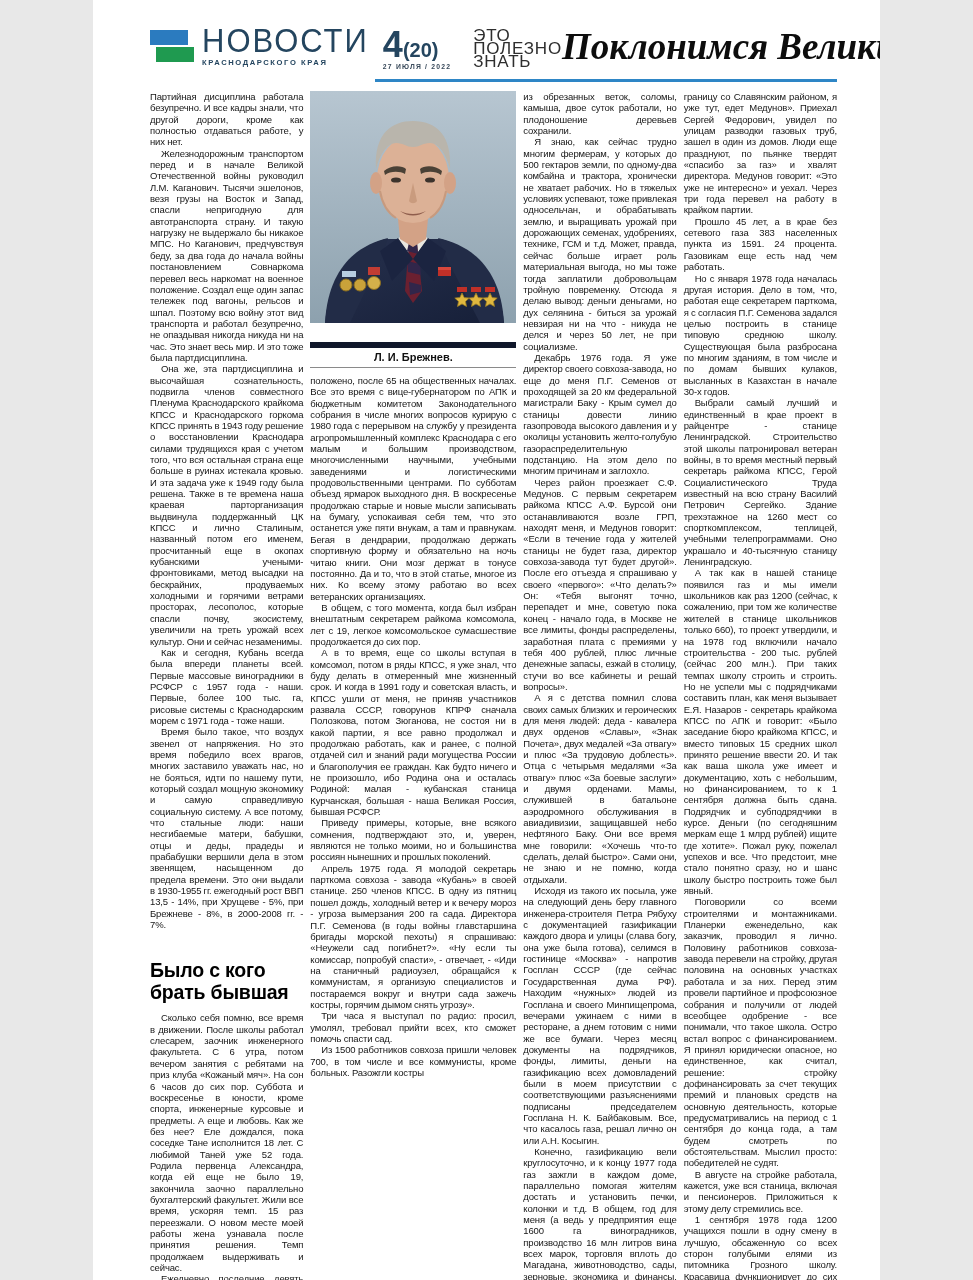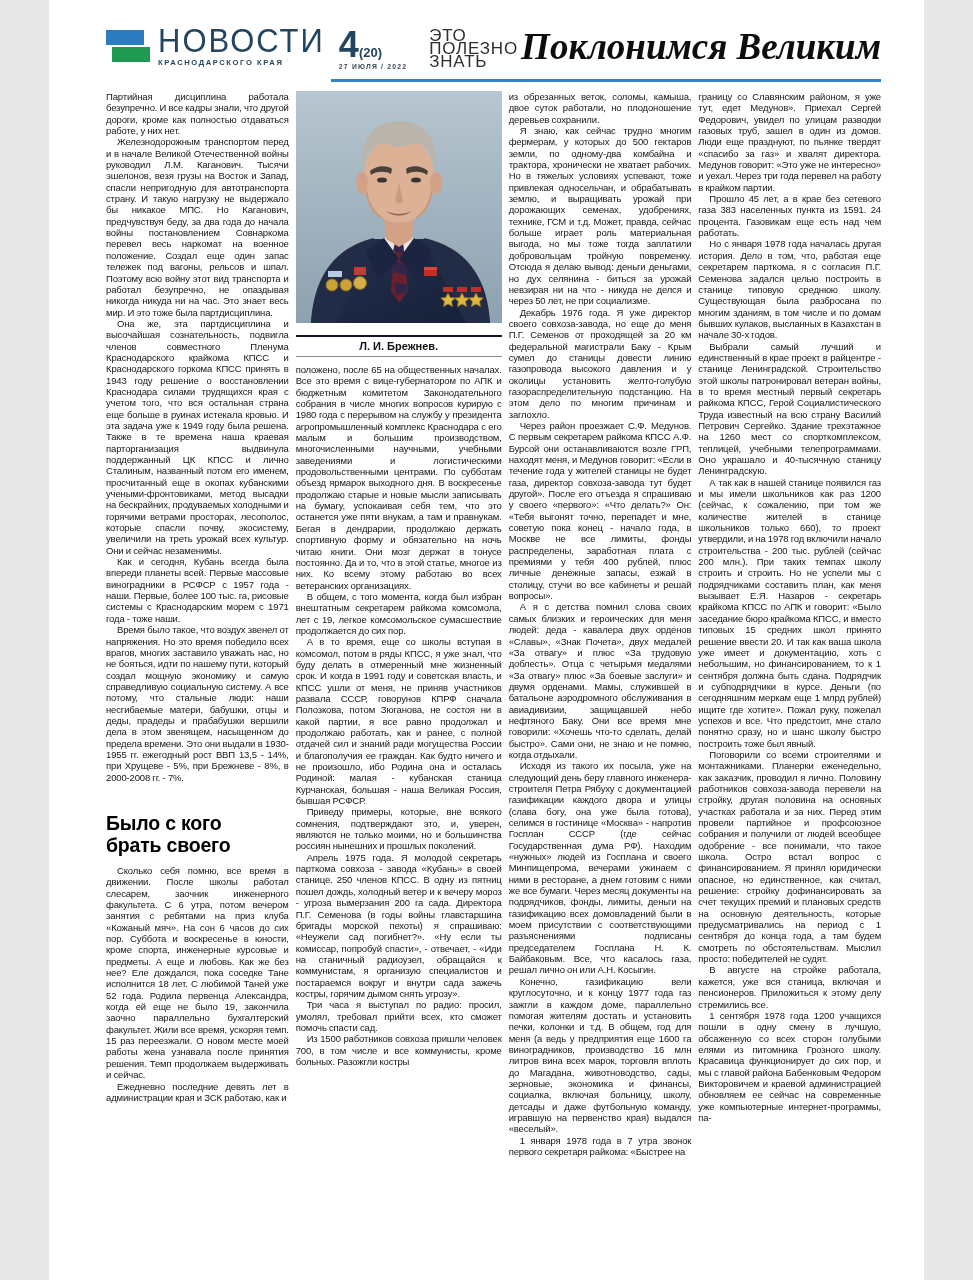--- a/index.html
+++ b/index.html
@@ -1,34 +1,34 @@
 <!DOCTYPE html>
 <html lang="ru"><head>
 <meta charset="utf-8">
 <style>
   * { margin:0; padding:0; box-sizing:border-box; }
   html,body { background:#e8e8e8; }
   body { font-family:"Liberation Sans", sans-serif; }
   .page {
-    position:relative; width:875px; height:1280px; margin:0 auto;
+    position:relative; width:787px; height:1280px; margin:0 auto;
     background:#ffffff; padding:26px 43px 18px 57px; overflow:hidden;
   }
   
   .masthead { position:relative; height:56px; display:flex; align-items:flex-start; }
   .brand { display:flex; align-items:flex-start; }
   .logo-mark { position:relative; width:46px; height:36px; margin-top:4px; }
   .logo-sq { position:absolute; width:38px; height:15px; }
   .logo-sq.blue { left:0; top:0; background:#2b7bbf; }
   .logo-sq.green { left:6px; top:17px; background:#1f9a50; }
   .brand-text { margin-left:6px; color:#24455f; }
   .brand-title { font-size:31px; line-height:30px; font-weight:400; letter-spacing:2px; transform:scaleY(1.05); transform-origin:top left; }
   .brand-sub { font-size:7.6px; font-weight:bold; letter-spacing:1.6px; margin-top:2px; }
   .pageno { margin-left:14px; margin-top:2px; color:#24455f; white-space:nowrap; }
   .pageno .num { font-size:36px; line-height:34px; font-weight:600; }
-  .pageno .issue { font-size:13px; font-weight:600; }
+  .pageno .issue { font-size:20px; font-weight:600; }
   .pageno .date { font-size:6.8px; font-weight:bold; letter-spacing:1.2px; text-transform:uppercase; margin-top:1px; color:#38495a; }
   .rubric { margin-left:22px; margin-top:3px; font-size:17px; line-height:13px; font-weight:500; letter-spacing:0.8px; color:#2e2e2e; }
   .article-title {
     margin-left:auto; align-self:flex-end;
     font-family:"Liberation Serif", serif; font-style:italic; font-weight:bold;
     font-size:37px; line-height:38px; color:#0d0d0d; padding-bottom:16px; white-space:nowrap;
   }
   .title-rule { position:absolute; left:225px; right:0; bottom:0; height:3px; background:#2e86c6; }
   
   .columns { display:flex; gap:7px; margin-top:9px; }
@@ -36,22 +36,22 @@
   .para {
     font-size:9.5px; line-height:11.35px; text-align:justify; color:#161616;
     text-indent:11px; letter-spacing:-0.15px; word-spacing:-0.2px; hyphens:auto;
   }
   .para.flush { text-indent:0; }
   .subhead { font-size:19.5px; line-height:22px; font-weight:bold; color:#000; margin:29px 0 9px 0; letter-spacing:-0.2px; }
   
   figure { margin:0 0 7px 0; }
   .photo-frame { width:206px; height:232px; display:block; }
   .caption-bar {
-    border-top:2px solid #0f172a; border-bottom:1px solid #8a8a8a;
-    margin-top:12px; padding:3px 0 4px 0; text-align:center;
+    border-top:6px solid #0f172a; border-bottom:1px solid #8a8a8a;
+    margin-top:19px; padding:3px 0 4px 0; text-align:center;
   }
   .caption-bar figcaption { font-size:11px; font-weight:bold; color:#111; }
 </style>
 </head>
 <body>
 
 <div class="page">
 
   <header class="masthead">
     <div class="brand">
@@ -81,21 +81,21 @@
     <section class="col">
       <div>
           <p class="para flush" lang="ru">Партийная дисциплина работала безупречно. И все кадры знали, что другой дороги, кроме как полностью отдаваться работе, у них нет.</p>
           <p class="para" lang="ru">Железнодорожным транспортом перед и в начале Великой Отечественной войны руководил Л.М. Каганович. Тысячи эшелонов, везя грузы на Восток и Запад, спасли непригодную для автотранспорта страну. И такую нагрузку не выдержало бы никакое МПС. Но Каганович, предчувствуя беду, за два года до начала войны постановлением Совнаркома перевел весь наркомат на военное положение. Создал еще один запас тележек под вагоны, рельсов и шпал. Поэтому всю войну этот вид транспорта и работал безупречно, не опаздывая никогда никуда ни на час. Это знает весь мир. И это тоже была партдисциплина.</p>
           <p class="para" lang="ru">Она же, эта партдисциплина и высочайшая сознательность, подвигла членов совместного Пленума Краснодарского крайкома КПСС и Краснодарского горкома КПСС принять в 1943 году решение о восстановлении Краснодара силами трудящихся края с учетом того, что вся остальная страна еще больше в руинах истекала кровью. И эта задача уже к 1949 году была решена. Также в те времена наша краевая парторганизация выдвинула поддержанный ЦК КПСС и лично Сталиным, названный потом его именем, просчитанный еще в окопах кубанскими учеными-фронтовиками, метод высадки на бескрайних, продуваемых холодными и горячими ветрами просторах, лесополос, которые спасли почву, экосистему, увеличили на треть урожай всех культур. Они и сейчас незаменимы.</p>
           <p class="para" lang="ru">Как и сегодня, Кубань всегда была впереди планеты всей. Первые массовые виноградники в РСФСР с 1957 года - наши. Первые, более 100 тыс. га, рисовые системы с Краснодарским морем с 1971 года - тоже наши.</p>
           <p class="para" lang="ru">Время было такое, что воздух звенел от напряжения. Но это время победило всех врагов, многих заставило уважать нас, но не бояться, идти по нашему пути, который создал мощную экономику и самую справедливую социальную систему. А все потому, что стальные люди: наши несгибаемые матери, бабушки, отцы и деды, прадеды и прабабушки вершили дела в этом звенящем, насыщенном до предела времени. Это они выдали в 1930-1955 гг. ежегодный рост ВВП 13,5 - 14%, при Хрущеве - 5%, при Брежневе - 8%, в 2000-2008 гг. - 7%.</p>
         </div>
       <h2 class="subhead">
         <span>Было с кого</span><br>
-        <span>брать своего</span>
+        <span>брать бывшая</span>
       </h2>
       <div>
           <p class="para" lang="ru">Сколько себя помню, все время в движении. После школы работал слесарем, заочник инженерного факультета. С 6 утра, потом вечером занятия с ребятами на приз клуба «Кожаный мяч». На сон 6 часов до сих пор. Суббота и воскресенье в юности, кроме спорта, инженерные курсовые и предметы. А еще и любовь. Как же без нее? Еле дождался, пока соседке Тане исполнится 18 лет. С любимой Таней уже 52 года. Родила первенца Александра, когда ей еще не было 19, закончила заочно параллельно бухгалтерский факультет. Жили все время, ускоряя темп. 15 раз переезжали. О новом месте моей работы жена узнавала после принятия решения. Темп продолжаем выдерживать и сейчас.</p>
           <p class="para" lang="ru">Ежедневно последние девять лет в администрации края и ЗСК работаю, как и</p>
         </div>
     </section>
 
     <section class="col">
       <figure>
         <svg class="photo-frame" viewBox="0 0 206 232" xmlns="http://www.w3.org/2000/svg">

